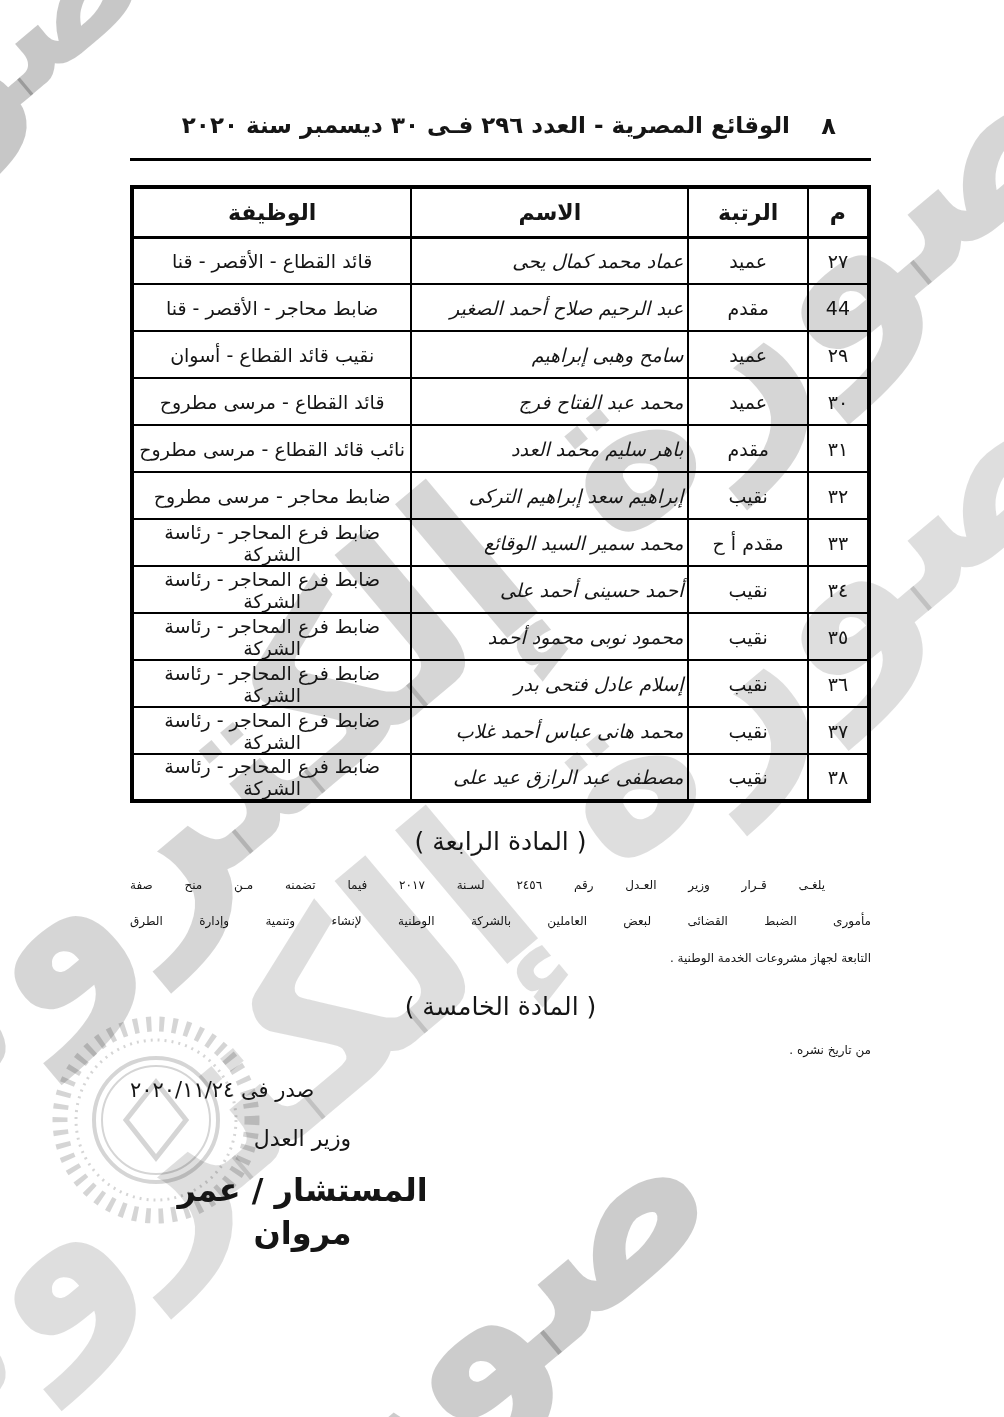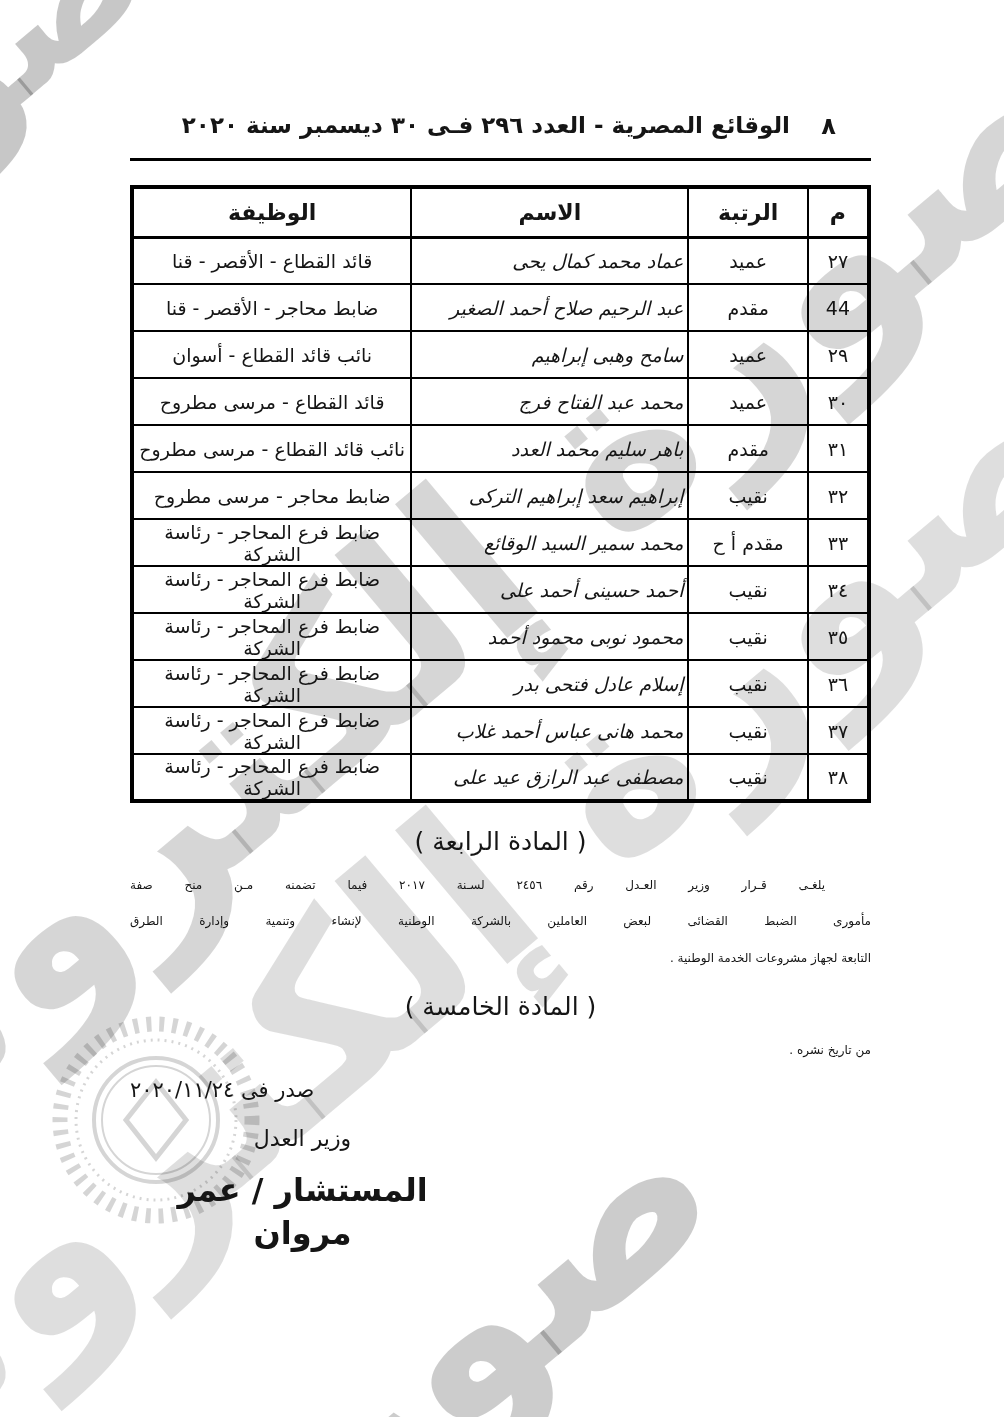--- a/index.html
+++ b/index.html
@@ -160,21 +160,21 @@
         <tr>
           <td class="c-idx">44</td>
           <td class="c-rank">مقدم</td>
           <td class="c-name">عبد الرحيم صلاح أحمد الصغير</td>
           <td class="c-job">ضابط محاجر - الأقصر - قنا</td>
         </tr>
         <tr>
           <td class="c-idx">٢٩</td>
           <td class="c-rank">عميد</td>
           <td class="c-name">سامح وهبى إبراهيم</td>
-          <td class="c-job">نائب قائد القطاع - أسوان</td>
+          <td class="c-job">نقيب قائد القطاع - أسوان</td>
         </tr>
         <tr>
           <td class="c-idx">٣٠</td>
           <td class="c-rank">عميد</td>
           <td class="c-name">محمد عبد الفتاح فرج</td>
           <td class="c-job">قائد القطاع - مرسى مطروح</td>
         </tr>
         <tr>
           <td class="c-idx">٣١</td>
           <td class="c-rank">مقدم</td>

